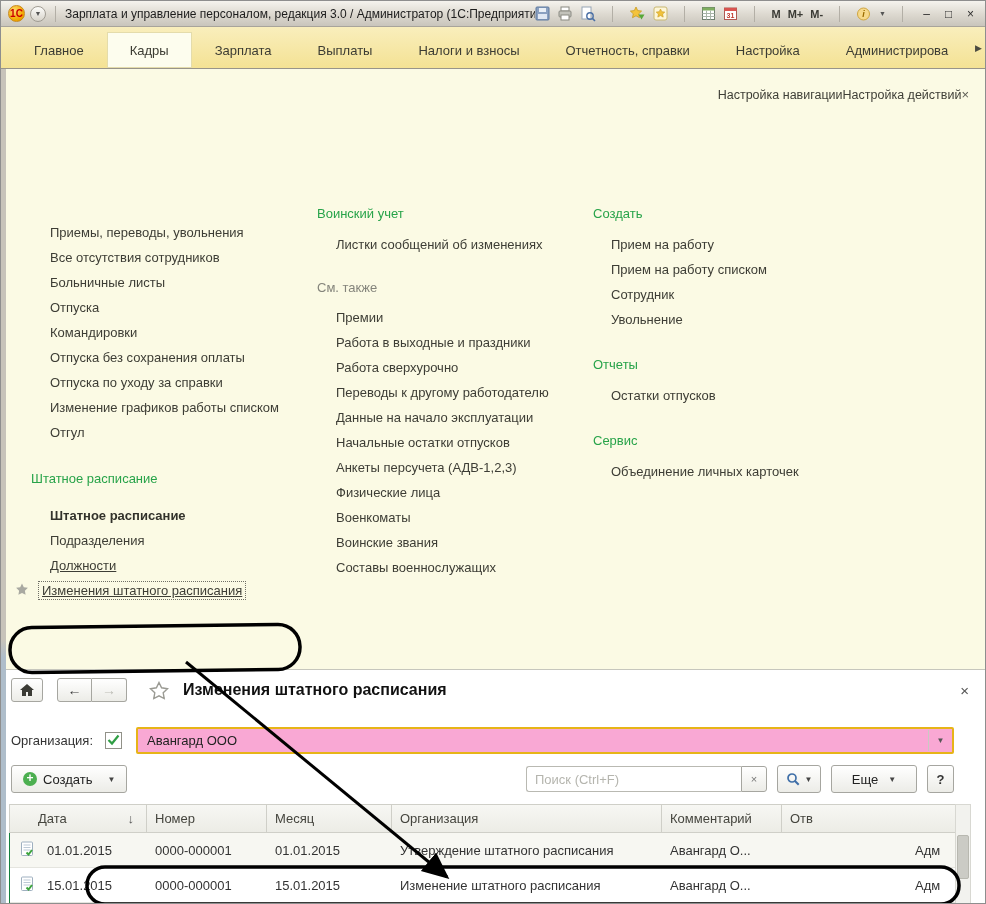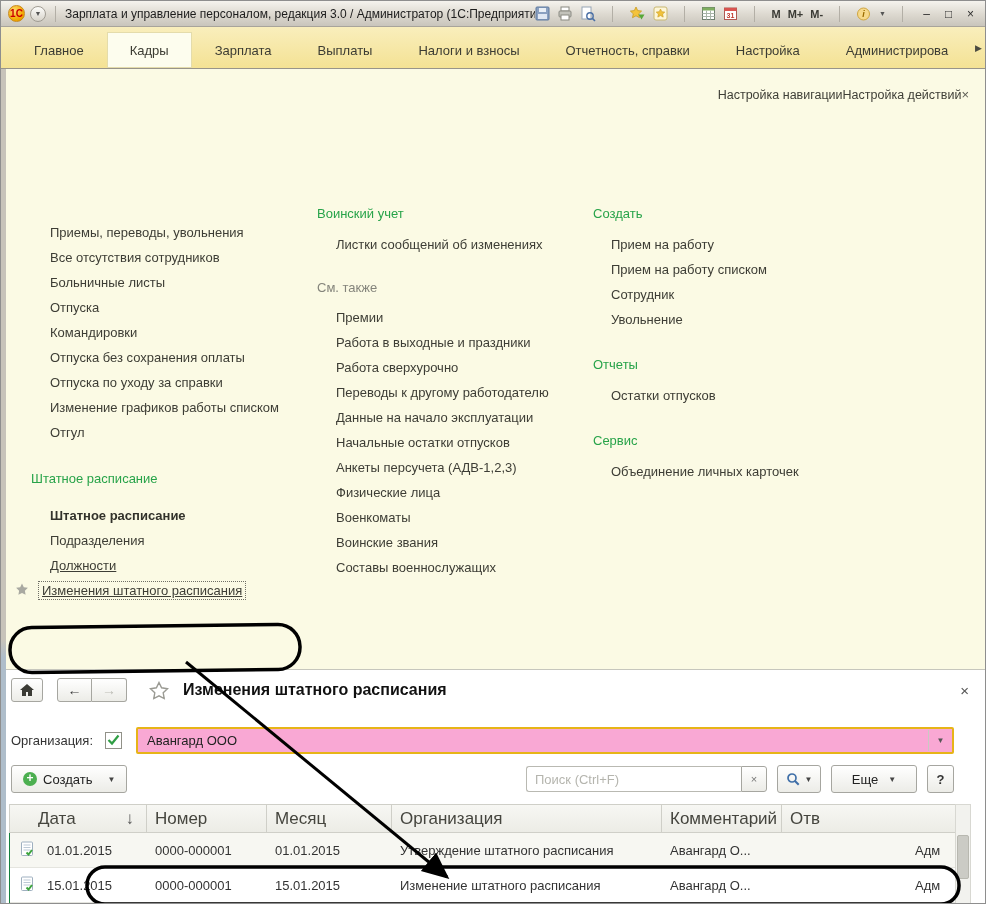--- a/index.html
+++ b/index.html
@@ -92,21 +92,21 @@
     padding:0 8px;font-size:13px;color:#333;outline:none;background:#fff}
   .search-input::placeholder{color:#b5b5ae}
   .search-clear{width:26px;height:26px;border-radius:0 3px 3px 0;font-size:11px;color:#777}
   .mag-btn{width:44px;height:28px;margin-left:10px;gap:5px}
   .more-btn{width:86px;height:28px;margin-left:10px;gap:10px;font-size:13px;color:#222}
   .help-btn{width:27px;height:28px;margin-left:10px;font-size:13px;font-weight:bold;color:#333}
 
   .table{position:absolute;top:134px;left:8px;width:947px}
   .t-header{display:grid;grid-template-columns:137px 120px 125px 270px 120px 125px 1fr;height:29px;
     background:linear-gradient(#f7f7f3,#ecece6);border:1px solid #cfcfc8}
-  .th{display:flex;align-items:center;padding:0 8px;font-size:17px;color:#45453e;
+  .th{display:flex;align-items:center;padding:0 8px;font-size:13px;color:#45453e;
     border-right:1px solid #cfcfc8;overflow:hidden;white-space:nowrap}
   .th:first-child{padding-left:28px}
   .th:last-child{border-right:none}
   .sort{margin-left:auto;color:#555;padding-right:4px}
   .t-rows{border-left:1px solid #15803d;border-right:1px solid #e5e5df}
   .t-row{display:grid;grid-template-columns:137px 120px 125px 270px 120px 125px 1fr;height:35px;
     border-bottom:1px solid #e5e5df;font-size:13px;color:#333;cursor:pointer}
   .t-row:nth-child(odd){background:#f7f7f2}
   .td{display:flex;align-items:center;padding:0 8px;overflow:hidden;white-space:nowrap}
   .td.first{gap:12px;padding-left:10px}

